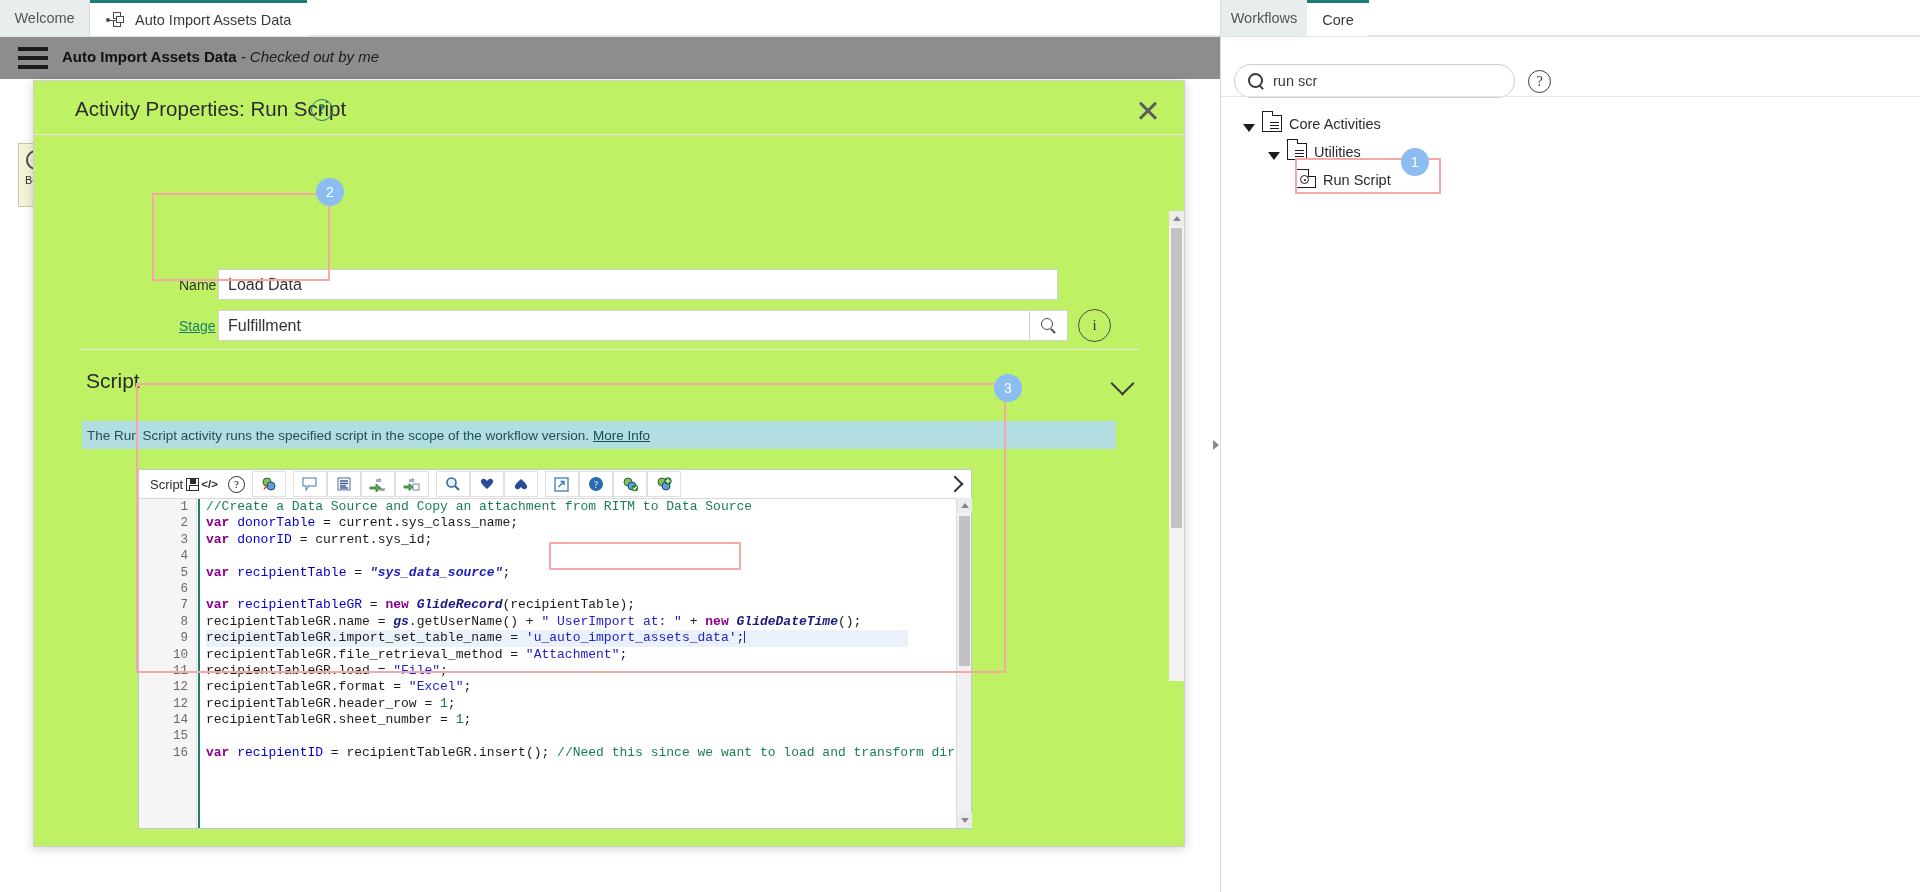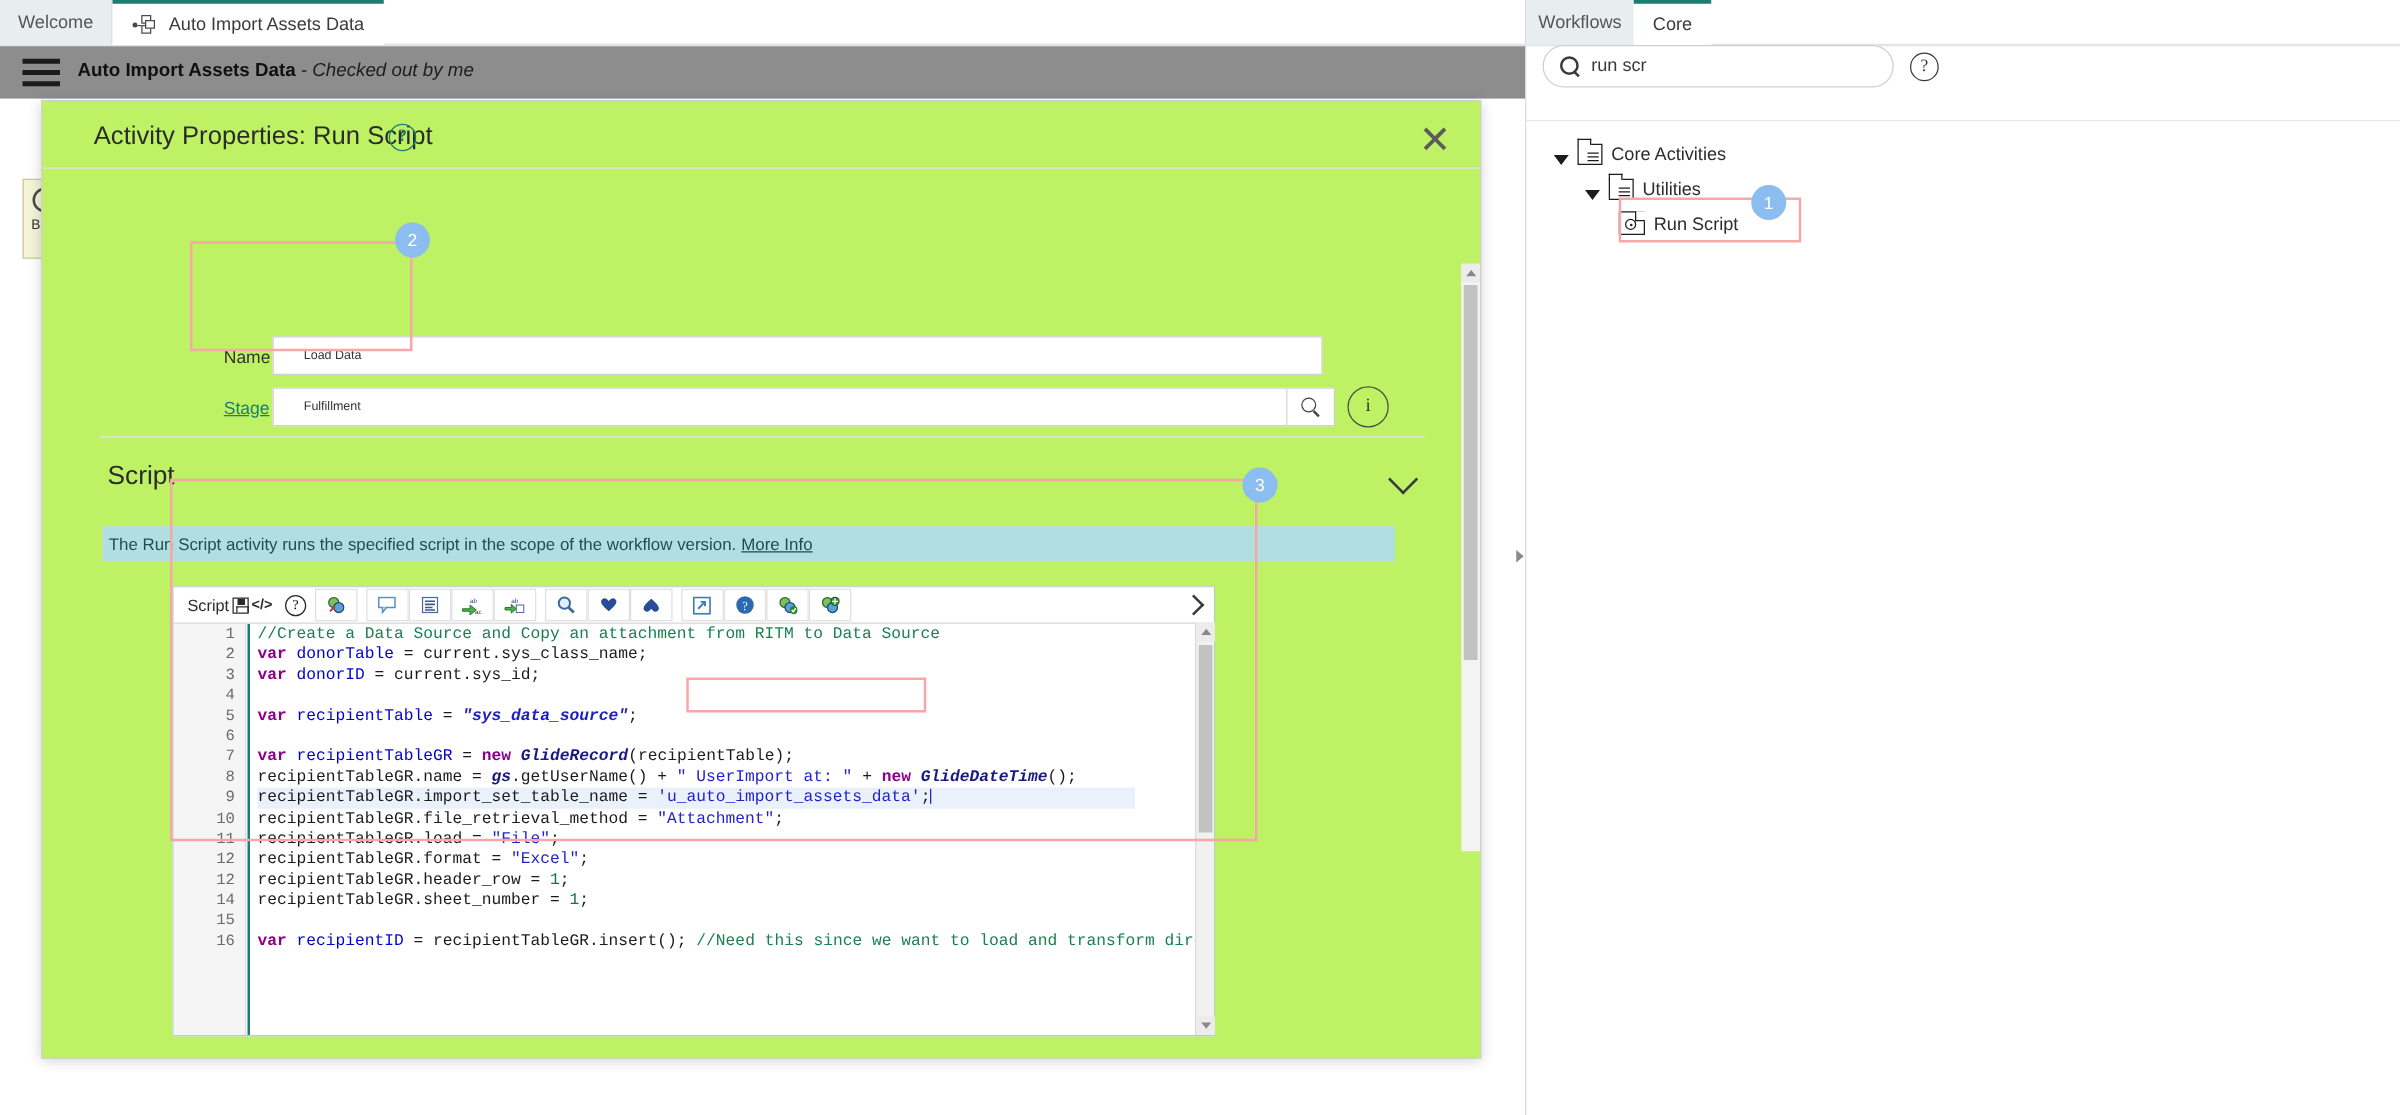--- a/index.html
+++ b/index.html
@@ -81,21 +81,21 @@
 
   
   .form-area { position:absolute; left:0; top:0; width:1150px; height:200px; }
   .form-row { position:absolute; left:118px; display:flex; align-items:center; height:31px; }
   #row-name { top:134px; }
   #row-stage { top:175px; }
   .form-label { width:66px; font-size:14px; color:#333; text-align:left; padding-left:27px; }
   .form-label.link { color:#1a7f72; text-decoration:underline; cursor:pointer; }
   .form-input {
     height:31px; border:1px solid #d0d0d0; background:#fff;
-    font-size:10px; color:#333; padding:0 24px; display:flex; align-items:center;
+    font-size:16px; color:#333; padding:0 9px; display:flex; align-items:center;
   }
   #input-name { width:840px; }
   #input-stage { width:812px; }
   .stage-search {
     width:38px; height:31px; border:1px solid #d0d0d0; border-left:none; background:#fff;
     display:flex; align-items:center; justify-content:center; cursor:pointer;
   }
   .stage-info {
     margin-left:10px; width:33px; height:33px; border:1.6px solid #4a4a4a; border-radius:50%;
     display:flex; align-items:center; justify-content:center; font-size:15px; color:#333;
@@ -169,21 +169,21 @@
   
   #right-pane { position:absolute; left:1220px; top:0; width:700px; height:892px; background:#fff; border-left:1px solid #dcdcdc; }
   .r-tabs { position:absolute; left:0; top:0; width:700px; height:37px; }
   .r-tabs .underline { position:absolute; left:0; top:35px; width:700px; height:2px; background:#e3e3e3; }
   .r-tab { position:absolute; top:0; height:36px; display:flex; align-items:center; justify-content:center; font-size:14.5px; color:#3a3a3a; padding:0 0; }
   .r-tab.inactive { background:#e8eeee; color:#555; }
   .r-tab.active { background:#fff; border-top:3px solid #1a7f72; }
   #rtab-workflows { left:0; width:86px; }
   #rtab-core { left:86px; width:62px; }
 
-  .searchrow { position:absolute; left:0; top:36px; width:641px; height:40px; }
+  .searchrow { position:absolute; left:0; top:64px; width:641px; height:40px; }
   .searchbox {
     position:absolute; left:13px; top:0; width:281px; height:34px;
     border:1px solid #cfcfcf; border-radius:17px; background:#fff;
     display:flex; align-items:center; padding-left:13px; gap:9px;
   }
   .searchbox .mag2 { position:relative; width:16px; height:16px; flex:0 0 auto;}
   .searchbox .mag2:before{content:"";position:absolute;width:11px;height:11px;border:2px solid #3a3a3a;border-radius:50%;left:0;top:0;}
   .searchbox .mag2:after{content:"";position:absolute;width:6px;height:0;border-top:2.2px solid #3a3a3a;transform:rotate(45deg);left:10px;top:13px;}
   .searchbox .val { font-size:14.5px; color:#3a3a3a; }
   .search-help {

